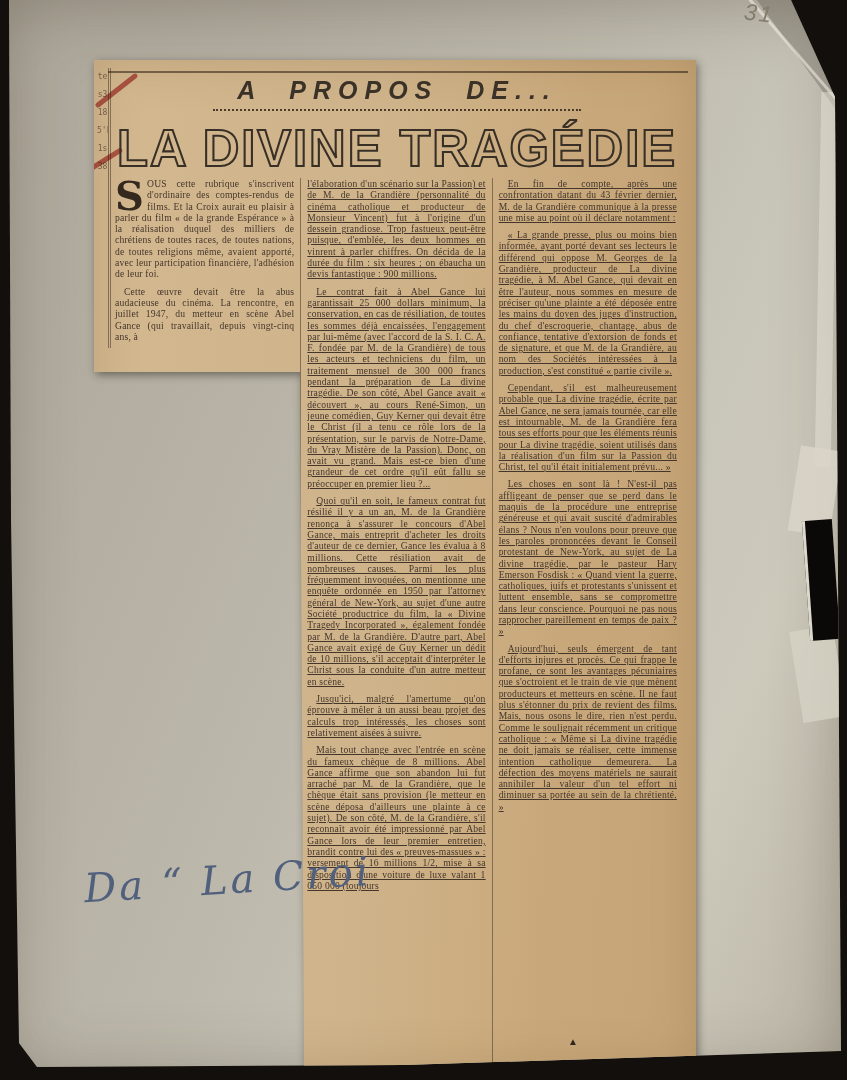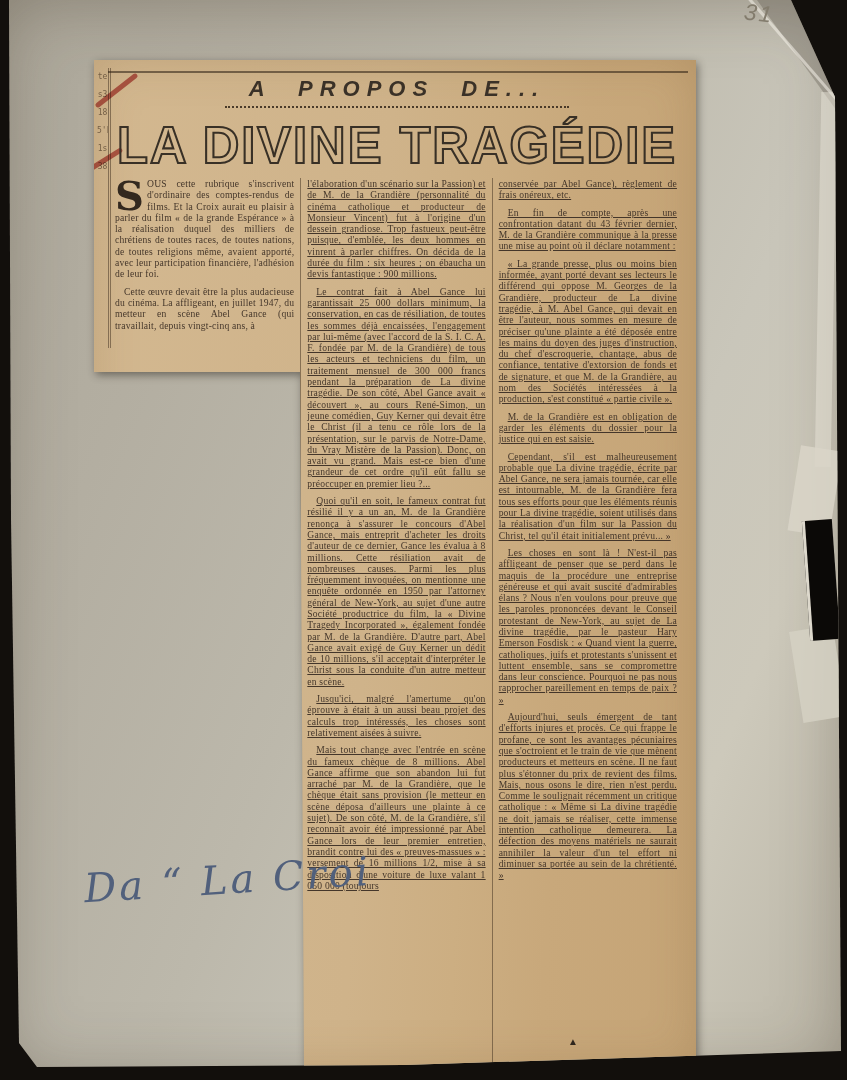--- a/index.html
+++ b/index.html
@@ -55,21 +55,21 @@
     font-family:"DejaVu Sans Mono", monospace;font-size:8px;line-height:18px;
     color:#64503a;text-align:center;word-break:break-all;overflow:hidden;opacity:.85;
   }
   .red-mark{position:absolute;height:5px;background:#c0504f;opacity:.8;
     mix-blend-mode:multiply;border-radius:3px;transform-origin:left center;}
   .red-mark.a{left:2px;top:44px;width:52px;transform:rotate(-38deg);}
   .red-mark.b{left:-6px;top:108px;width:40px;transform:rotate(-32deg);}
   .header{position:absolute;left:20px;top:16px;width:566px;text-align:center;}
   .kicker{
     display:inline-block;font-family:"Liberation Sans", sans-serif;
-    font-style:italic;font-weight:bold;font-size:22px;letter-spacing:7px;word-spacing:14px;
+    font-style:italic;font-weight:bold;font-size:25px;letter-spacing:7px;word-spacing:14px;
     color:#3a3127;padding:0 24px 4px;border-bottom:2px dotted rgba(50,38,25,.85);
   }
   .title-svg{display:block;margin:7px auto 0;width:566px;height:58px;}
   .title-svg text{
     font-family:"Liberation Sans", sans-serif;font-weight:bold;font-size:51px;
     fill:none;stroke:#383026;stroke-width:2.1px;letter-spacing:2px;
   }
   .cols{position:absolute;left:15px;top:118px;width:574px;height:892px;display:flex;}
   .col{
     width:33.33%;padding:0 6px;box-sizing:border-box;overflow:hidden;
@@ -110,34 +110,32 @@
       <div class="header">
         <div class="kicker">A PROPOS DE...</div>
         <svg class="title-svg" viewBox="0 0 566 58">
           <text x="283" y="48" text-anchor="middle" textLength="560" lengthAdjust="spacingAndGlyphs">LA DIVINE TRAGÉDIE</text>
         </svg>
       </div>
 
       <div class="cols">
         <div class="col">
           <p class="first"><span class="dropcap">S</span><span>OUS cette rubrique s'inscrivent d'ordinaire des comptes-rendus de films. Et la Croix aurait eu plaisir à parler du film « de la grande Espérance » à la réalisation duquel des milliers de chrétiens de toutes races, de toutes nations, de toutes religions même, avaient apporté, avec leur participation financière, l'adhésion de leur foi.</span></p>
-          <p>Cette œuvre devait être la plus audacieuse du cinéma. La affligeant, en juillet 1947, du metteur en scène Abel Gance (qui travaillait, depuis vingt-cinq ans, à</p>
+          <p>Cette œuvre devait être la abus audacieuse du cinéma. La rencontre, en juillet 1947, du metteur en scène Abel Gance (qui travaillait, depuis vingt-cinq ans, à</p>
         </div>
         <div class="col">
           <p class="first">l'élaboration d'un scénario sur la Passion) et de M. de la Grandière (personnalité du cinéma catholique et producteur de Monsieur Vincent) fut à l'origine d'un dessein grandiose. Trop fastueux peut-être puisque, d'emblée, les deux hommes en vinrent à parler chiffres. On décida de la durée du film : six heures ; on ébaucha un devis fantastique : 900 millions.</p>
           <p>Le contrat fait à Abel Gance lui garantissait 25 000 dollars minimum, la conservation, en cas de résiliation, de toutes les sommes déjà encaissées, l'engagement par lui-même (avec l'accord de la S. I. C. A. F. fondée par M. de la Grandière) de tous les acteurs et techniciens du film, un traitement mensuel de 300 000 francs pendant la préparation de La divine tragédie. De son côté, Abel Gance avait « découvert », au cours René-Simon, un jeune comédien, Guy Kerner qui devait être le Christ (il a tenu ce rôle lors de la présentation, sur le parvis de Notre-Dame, du Vray Mistère de la Passion). Donc, on avait vu grand. Mais est-ce bien d'une grandeur de cet ordre qu'il eût fallu se préoccuper en premier lieu ?...</p>
           <p>Quoi qu'il en soit, le fameux contrat fut résilié il y a un an, M. de la Grandière renonça à s'assurer le concours d'Abel Gance, mais entreprit d'acheter les droits d'auteur de ce dernier, Gance les évalua à 8 millions. Cette résiliation avait de nombreuses causes. Parmi les plus fréquemment invoquées, on mentionne une enquête ordonnée en 1950 par l'attorney général de New-York, au sujet d'une autre Société productrice du film, la « Divine Tragedy Incorporated », également fondée par M. de la Grandière. D'autre part, Abel Gance avait exigé de Guy Kerner un dédit de 10 millions, s'il acceptait d'interpréter le Christ sous la conduite d'un autre metteur en scène.</p>
-          <p>Jusqu'ici, malgré l'amertume qu'on éprouve à était à un aussi beau projet des calculs trop intéressés, les choses sont relativement aisées à suivre.</p>
+          <p>Jusqu'ici, malgré l'amertume qu'on éprouve à mêler à un aussi beau projet des calculs trop intéressés, les choses sont relativement aisées à suivre.</p>
           <p>Mais tout change avec l'entrée en scène du fameux chèque de 8 millions. Abel Gance affirme que son abandon lui fut arraché par M. de la Grandière, que le chèque était sans provision (le metteur en scène déposa d'ailleurs une plainte à ce sujet). De son côté, M. de la Grandière, s'il reconnaît avoir été impressionné par Abel Gance lors de leur premier entretien, brandit contre lui des « preuves-massues » : versement de 16 millions 1/2, mise à sa disposition d'une voiture de luxe valant 1 050 000 (toujours</p>
         </div>
         <div class="col">
-          <p class="first">conservée par Abel Gance), règlement de frais onéreux, etc.</p>
           <p>En fin de compte, après une confrontation datant du 43 février dernier, M. de la Grandière communique à la presse une mise au point où il déclare notamment :</p>
           <p>« La grande presse, plus ou moins bien informée, ayant porté devant ses lecteurs le différend qui oppose M. Georges de la Grandière, producteur de La divine tragédie, à M. Abel Gance, qui devait en être l'auteur, nous sommes en mesure de préciser qu'une plainte a été déposée entre les mains du doyen des juges d'instruction, du chef d'escroquerie, chantage, abus de confiance, tentative d'extorsion de fonds et de signature, et que M. de la Grandière, au nom des Sociétés intéressées à la production, s'est constitué « partie civile ».</p>
-          <p>M. de la Grandière est en obligation de garder les éléments du dossier pour la justice qui en est saisie.</p>
           <p>Cependant, s'il est malheureusement probable que La divine tragédie, écrite par Abel Gance, ne sera jamais tournée, car elle est intournable, M. de la Grandière fera tous ses efforts pour que les éléments réunis pour La divine tragédie, soient utilisés dans la réalisation d'un film sur la Passion du Christ, tel qu'il était initialement prévu... »</p>
           <p>Les choses en sont là ! N'est-il pas affligeant de penser que se perd dans le maquis de la procédure une entreprise généreuse et qui avait suscité d'admirables élans ? Nous n'en voulons pour preuve que les paroles prononcées devant le Conseil protestant de New-York, au sujet de La divine tragédie, par le pasteur Hary Emerson Fosdisk : « Quand vient la guerre, catholiques, juifs et protestants s'unissent et luttent ensemble, sans se compromettre dans leur conscience. Pourquoi ne pas nous rapprocher pareillement en temps de paix ? »</p>
           <p>Aujourd'hui, seuls émergent de tant d'efforts injures et procès. Ce qui frappe le profane, ce sont les avantages pécuniaires que s'octroient et le train de vie que mènent producteurs et metteurs en scène. Il ne faut plus s'étonner du prix de revient des films. Mais, nous osons le dire, rien n'est perdu. Comme le soulignait récemment un critique catholique : « Même si La divine tragédie ne doit jamais se réaliser, cette immense intention catholique demeurera. La défection des moyens matériels ne saurait annihiler la valeur d'un tel effort ni diminuer sa portée au sein de la chrétienté. »</p>
         </div>
       </div>
 
       <div class="end-mark">▲</div>
     </div>
   </div>
 

